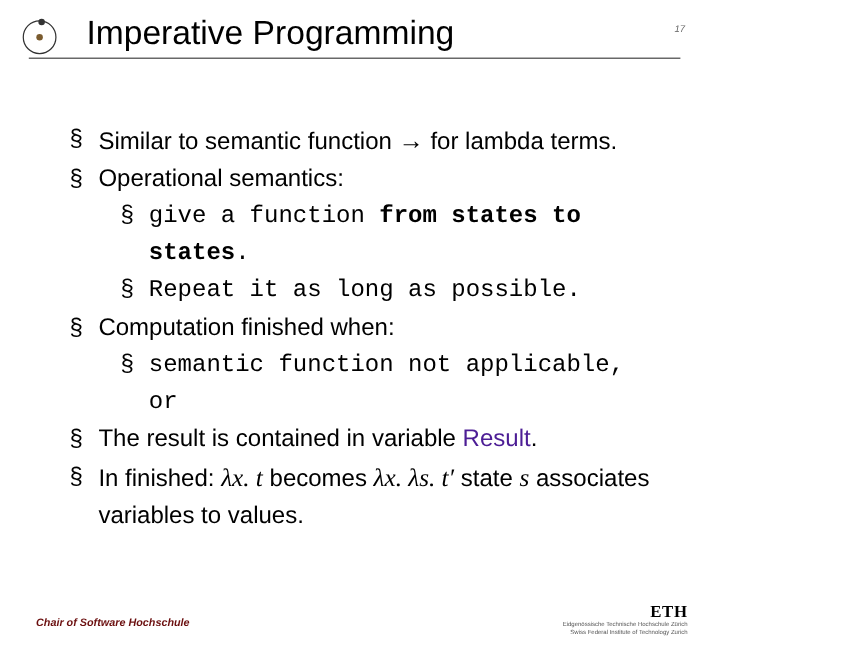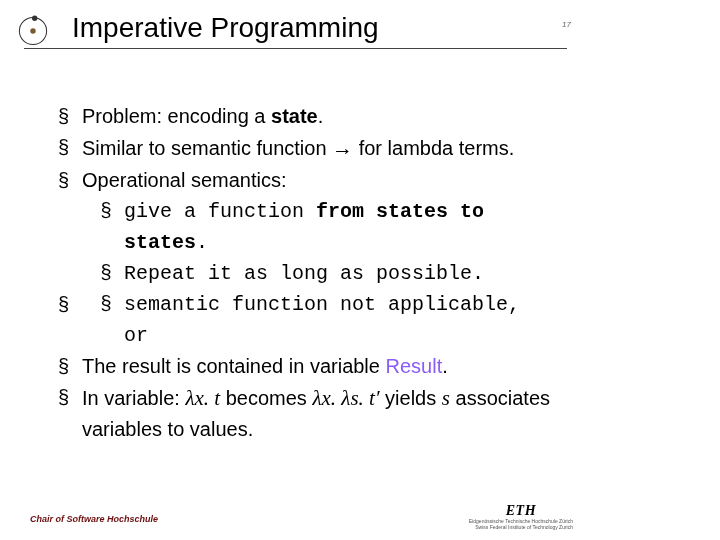--- a/index.html
+++ b/index.html
@@ -11,26 +11,26 @@
   .rule { border: none; border-top: 1px solid #444; margin: 4px 24px 0 24px; }
   .pagenum { position: absolute; right: 20px; top: 20px; font-size: 8px; color: #666; font-style: italic; }
   .content { padding: 44px 40px 0 54px; font-size: 20px; line-height: 1.55; }
   ul { list-style: none; }
   ul.outer > li { position: relative; padding-left: 28px; }
   ul.outer > li::before { content: "§"; position: absolute; left: 4px; top: 0; }
   ul.inner { margin-left: 14px; font-family: Liberation Mono, monospace; }
   ul.inner > li { position: relative; padding-left: 28px; }
   ul.inner > li::before { content: "§"; position: absolute; left: 4px; top: 0; }
   .bold { font-weight: 700; }
-  .accent { color: #8b5cf6; }
+  .accent { color: #4c1d95; }
   .math { font-family: 'Times New Roman', Times, serif; font-style: italic; font-size: 21px; margin-top: 16px; }
   .arrow-sym { font-family: serif; font-size: 21px; }
   .footer { position: absolute; left: 30px; bottom: 16px; font-size: 9px; font-style: italic; font-weight: 700; color: #6b0f0f; }
   .ethlogo { position: absolute; right: 18px; bottom: 10px; text-align: right; }
-  .ethlogo .main { font-family: Georgia, serif; font-weight: 700; font-style: italic; font-size: 14px; letter-spacing: 0.5px; text-align: center; }
+  .ethlogo .main { font-family: Georgia, serif; font-weight: 700; font-size: 14px; letter-spacing: 0.5px; }
   .ethlogo .sub { font-size: 5px; color: #555; line-height: 1.1; }
 </style>
 </head>
 <body>
 <div class="slide">
 
 <div class="header">
   <div class="logo">
     <svg viewBox="0 0 40 40" width="34" height="34">
       <circle cx="20" cy="20" r="16" fill="none" stroke="#333" stroke-width="1.2"></circle>
@@ -39,44 +39,42 @@
     </svg>
   </div>
   <div class="title">Imperative Programming</div>
   <span class="pagenum">17</span>
   <hr class="rule">
 </div>
 
 <div class="content">
   <ul class="outer">
     <li>
-      <span>Problem: encoding a </span><span class="bold">state</span><span>.</span>
-    </li>
-    <li>
       <span>Similar to semantic function </span><span class="arrow-sym">→</span><span> for lambda terms.</span>
     </li>
     <li>
       <span>Operational semantics:</span>
       <ul class="inner">
         <li>
           <span>give a function </span><span class="bold">from states to states</span><span>.</span>
         </li>
         <li><span>Repeat it as long as possible.</span></li>
       </ul>
     </li>
     <li>
+      <span>Computation finished when:</span>
       <ul class="inner">
         <li><span>semantic function not applicable, or</span></li>
       </ul>
     </li>
     <li>
       <span>The result is contained in variable </span><span class="accent">Result</span><span>.</span>
     </li>
     <li>
-      <span>In variable: </span><span class="math">λx. t</span><span> becomes </span><span class="math">λx. λs. t′</span><span> yields </span><span class="math">s</span><span> associates variables to values.</span>
+      <span>In finished: </span><span class="math">λx. t</span><span> becomes </span><span class="math">λx. λs. t′</span><span> state </span><span class="math">s</span><span> associates variables to values.</span>
     </li>
   </ul>
 </div>
 
 <div class="footer">Chair of Software Hochschule</div>
 
 <div class="ethlogo">
   <div class="main">ETH</div>
   <div class="sub">Eidgenössische Technische Hochschule Zürich</div>
   <div class="sub">Swiss Federal Institute of Technology Zurich</div>

